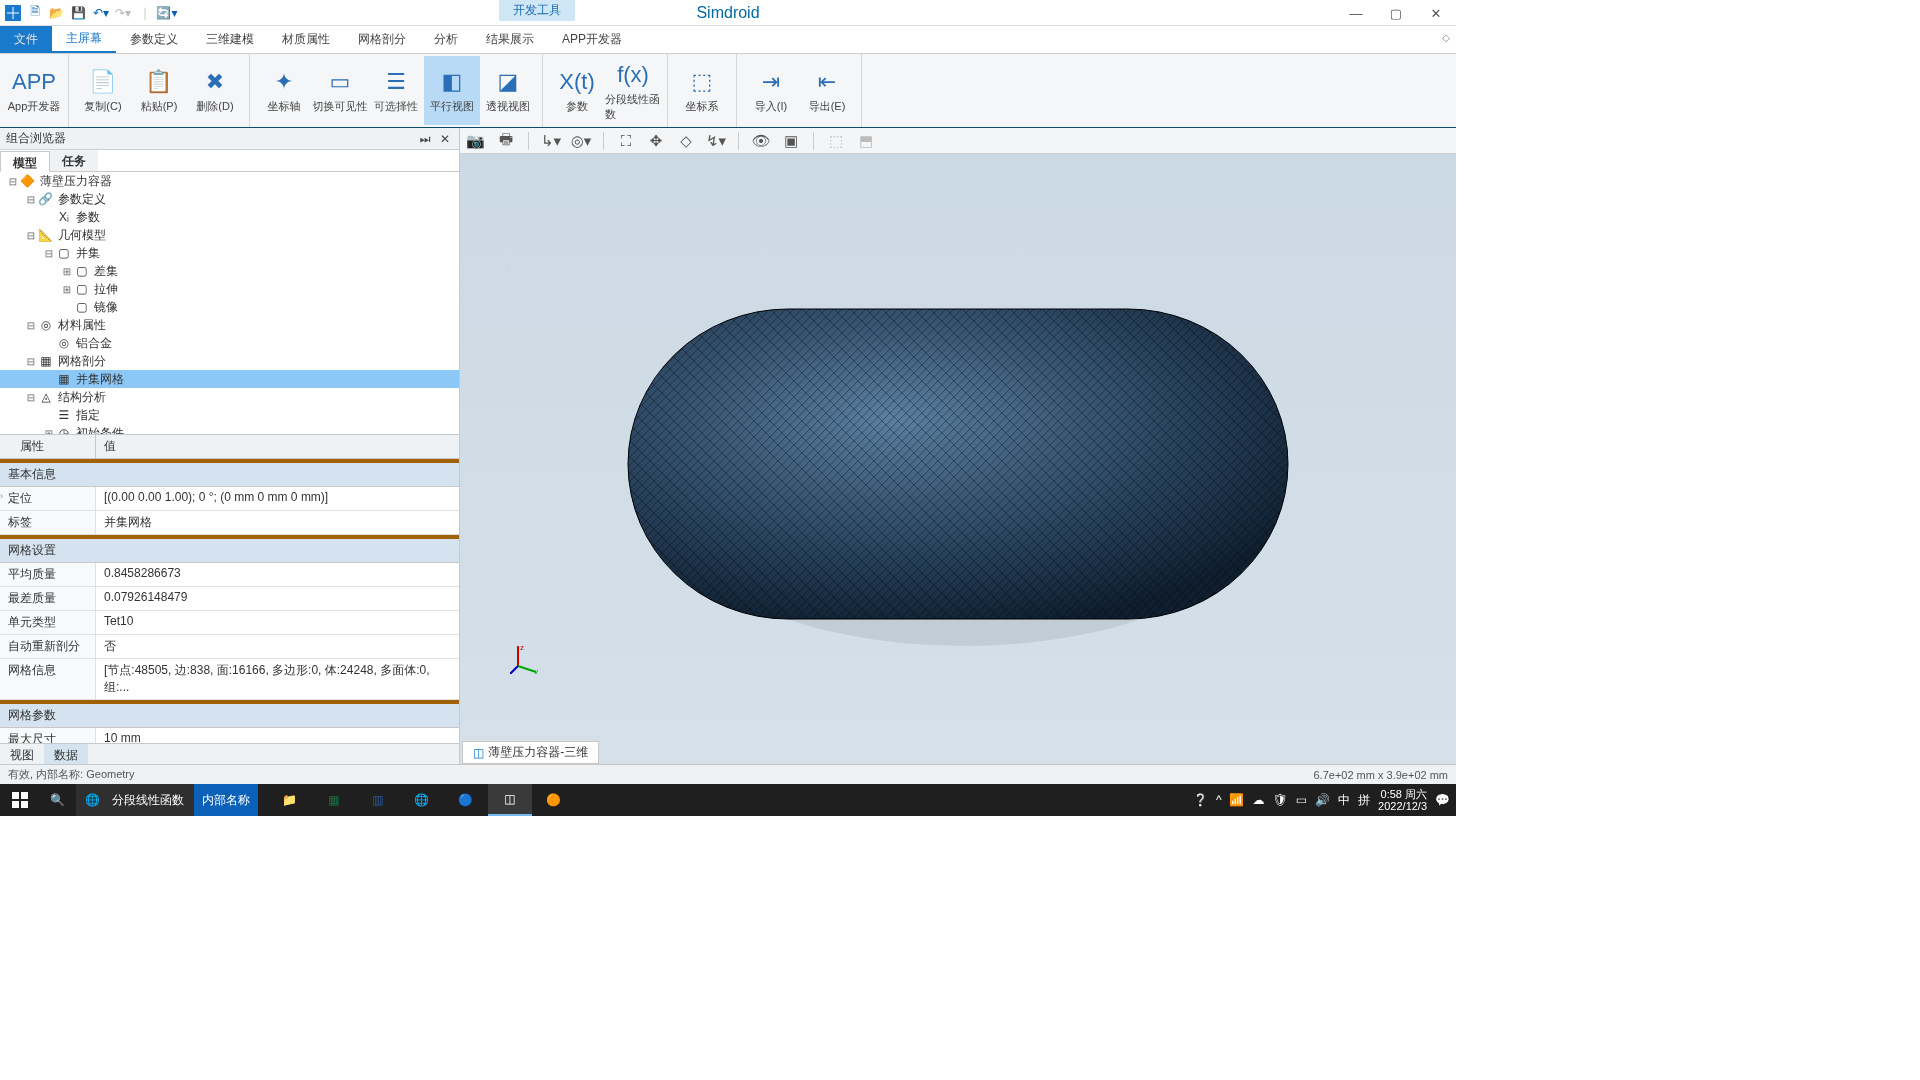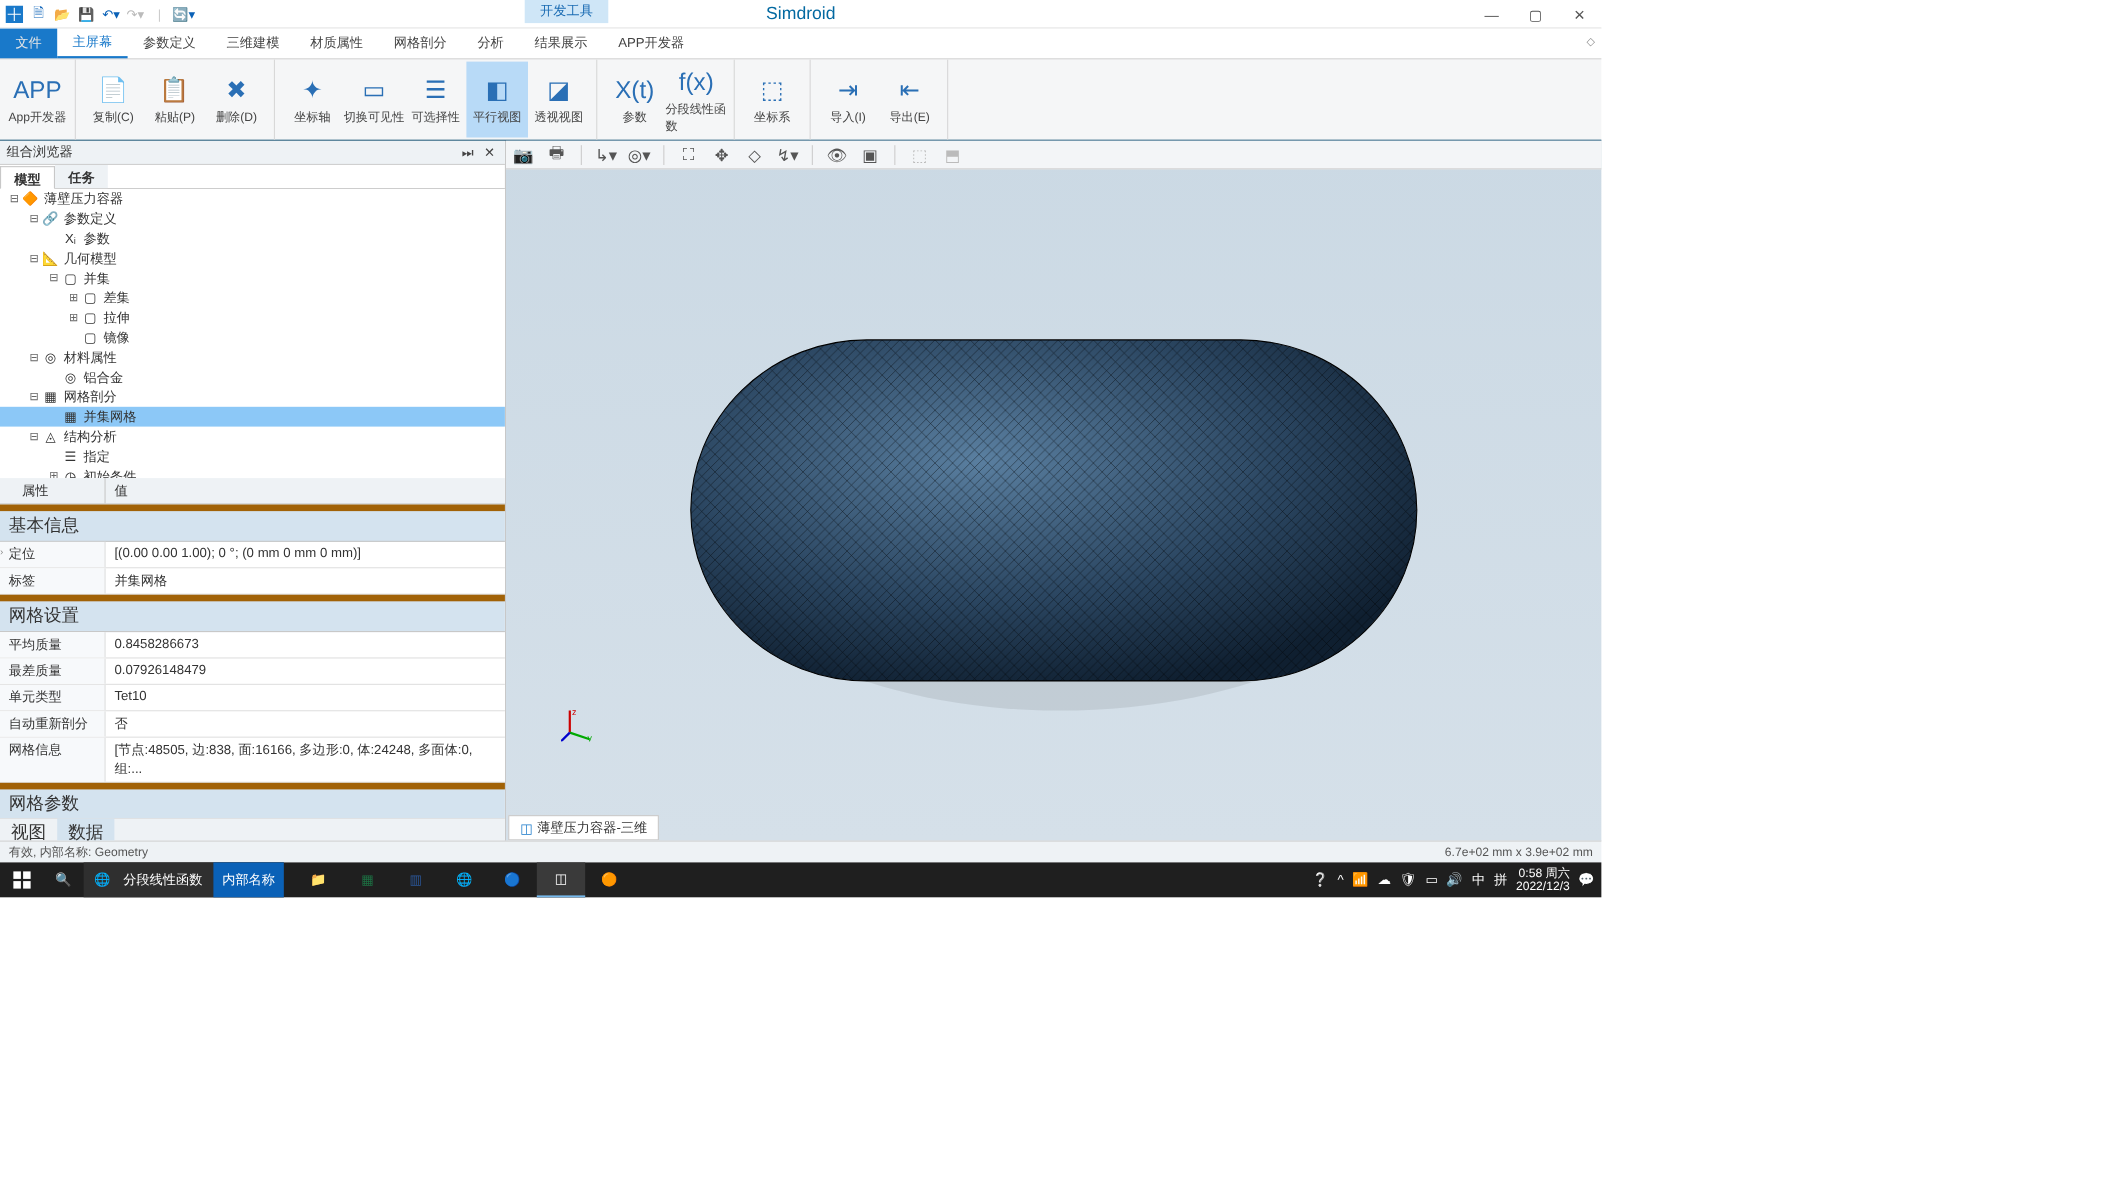--- a/index.html
+++ b/index.html
@@ -1,21 +1,21 @@
 <!DOCTYPE html>
 <html><head>
 <meta charset="utf-8">
 <style>
 * { margin: 0; padding: 0; box-sizing: border-box; font-family: "Microsoft YaHei", sans-serif; }
 html, body { width: 1456px; height: 816px; overflow: hidden; background: #fff; font-size: 12px; color: #333; }
 
 .titlebar { height: 26px; background: #fff; display: flex; align-items: center; border-bottom: 1px solid #ddd; position: relative; }
 .titlebar .qat { display: flex; align-items: center; gap: 4px; padding: 0 4px; }
 .titlebar .qat .q { width: 18px; height: 18px; display: flex; align-items: center; justify-content: center; color: #0a61b7; }
-.titlebar .ctx { position: absolute; left: 477px; top: 0; display: flex; flex-direction: column; align-items: center; }
+.titlebar .ctx { position: absolute; left: 499px; top: 0; display: flex; flex-direction: column; align-items: center; }
 .titlebar .ctx .tab { background: #cfe6f7; padding: 2px 14px; font-size: 12px; color: #1b6cb3; }
 .titlebar .title { position: absolute; left: 50%; transform: translateX(-50%); font-size: 16px; color: #0369a1; }
 .titlebar .winbtns { position: absolute; right: 0; top: 0; display: flex; }
 .titlebar .winbtns div { width: 40px; height: 26px; display: flex; align-items: center; justify-content: center; font-size: 13px; color: #555; }
 
 .menubar { height: 28px; background: #fff; display: flex; align-items: stretch; border-bottom: 1px solid #d0d0d0; position: relative; }
 .menubar .item { padding: 0 14px; display: flex; align-items: center; font-size: 12px; color: #444; cursor: default; }
 .menubar .item.file { background: #1979ca; color: #e5e5e5; }
 .menubar .item.active { border-bottom: 2px solid #1979ca; color: #1979ca; }
 .menubar .collapse { position: absolute; right: 6px; top: 6px; color: #888; font-size: 10px; }
@@ -41,30 +41,30 @@
 .tree .node .toggle { width: 14px; text-align: center; color: #666; font-size: 10px; }
 .tree .node .ic { width: 16px; height: 16px; margin-right: 4px; display: inline-flex; align-items: center; justify-content: center; }
 .tree .node.sel { background: #8cc8f7; }
 .tree::-webkit-scrollbar { width: 14px; }
 .tree::-webkit-scrollbar-thumb { background: #c2c2c2; }
 
 .props { flex: 1; overflow: auto; border-top: 1px solid #c8c8c8; background: #fff; }
 .props .hdr { display: flex; background: #eef2f5; border-bottom: 1px solid #c8c8c8; font-size: 12px; }
 .props .hdr div:first-child { width: 96px; padding: 3px 20px; border-right: 1px solid #c8c8c8; }
 .props .hdr div:last-child { flex: 1; padding: 3px 8px; }
-.props .grp { background: #d4e3ef; padding: 3px 8px; font-size: 16px; border-top: 6px solid #a16207; border-bottom: 1px solid #c8c8c8; }
+.props .grp { background: #d4e3ef; padding: 3px 8px; font-size: 12px; border-top: 4px solid #a16207; border-bottom: 1px solid #c8c8c8; }
 .props .row { display: flex; font-size: 12px; border-bottom: 1px solid #e0e0e0; }
 .props .row .k { width: 96px; padding: 3px 8px; background: #f7f9fb; border-right: 1px solid #e0e0e0; position: relative; }
 .props .row .k .exp { position: absolute; left: 0px; top: 4px; color: #888; font-size: 9px; }
 .props .row .v { flex: 1; padding: 3px 8px; }
 .props::-webkit-scrollbar { width: 14px; }
 .props::-webkit-scrollbar-thumb { background: #c2c2c2; }
 
 .bottabs { height: 21px; display: flex; border-top: 1px solid #c8c8c8; background: #eef2f5; }
-.bottabs .tab { padding: 3px 10px; font-size: 16px; }
+.bottabs .tab { padding: 3px 10px; font-size: 12px; }
 .bottabs .tab.active { background: #d4e3ef; }
 
 .viewport { flex: 1; position: relative; background: linear-gradient(#cbd9e4, #d5e0e9); }
 .vp-toolbar { position: absolute; top: 0; left: 0; right: 0; height: 26px; background: #f3f5f7; display: flex; align-items: center; padding: 0 6px; gap: 10px; border-bottom: 1px solid #d0d0d0; }
 .vp-toolbar .ic { width: 20px; height: 20px; color: #555; font-size: 15px; display: flex; align-items: center; justify-content: center; }
 .vp-toolbar .sep { width: 1px; height: 18px; background: #ccc; margin: 0 2px; }
 .vp-doc { position: absolute; left: 2px; bottom: 0; background: #fff; padding: 2px 10px; font-size: 12px; border: 1px solid #c8c8c8; display: flex; align-items: center; gap: 4px; }
 
 .capsule { position: absolute; left: 50%; top: 52%; transform: translate(-50%, -50%); }
 .triad { position: absolute; left: 50px; bottom: 90px; width: 30px; height: 30px; }

